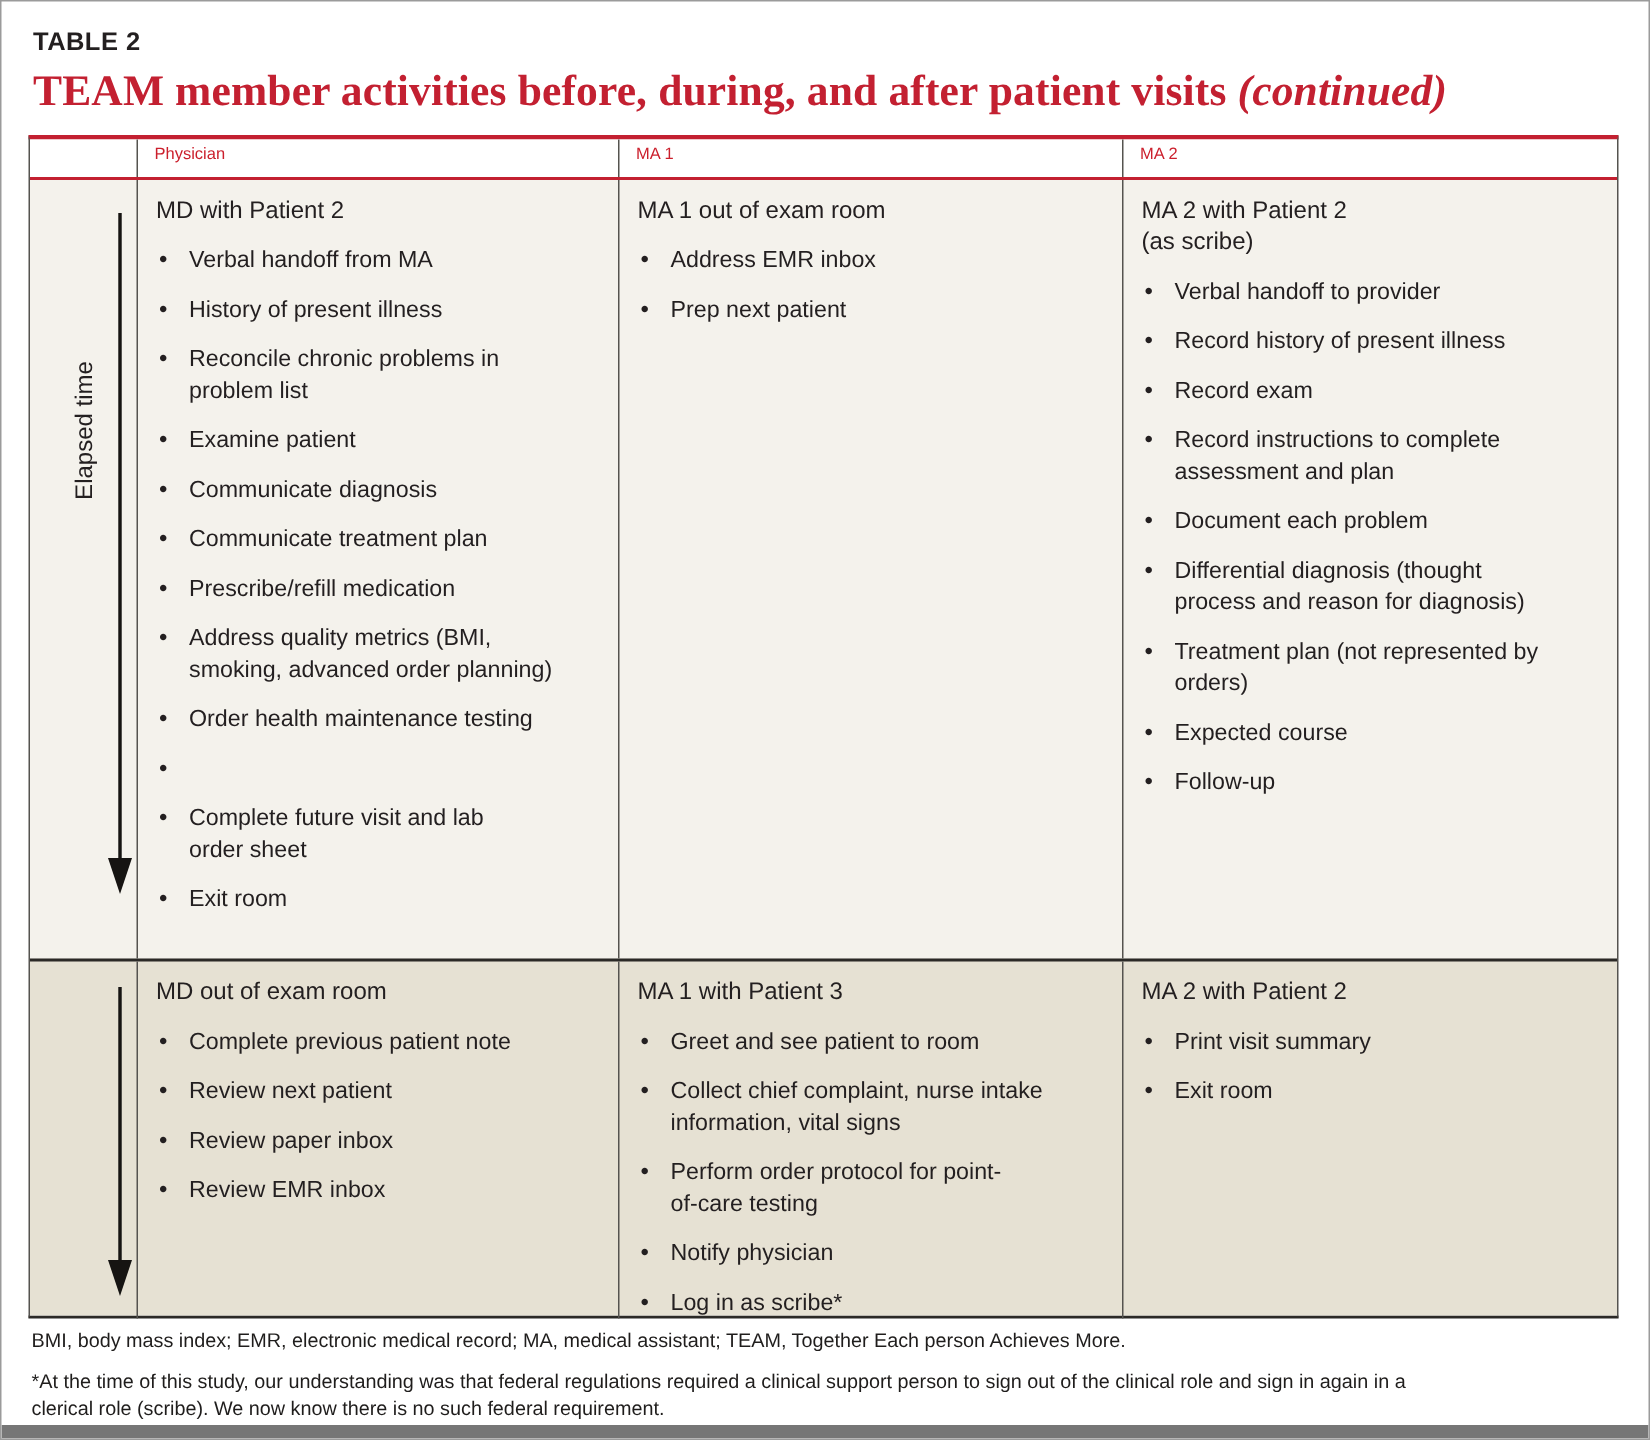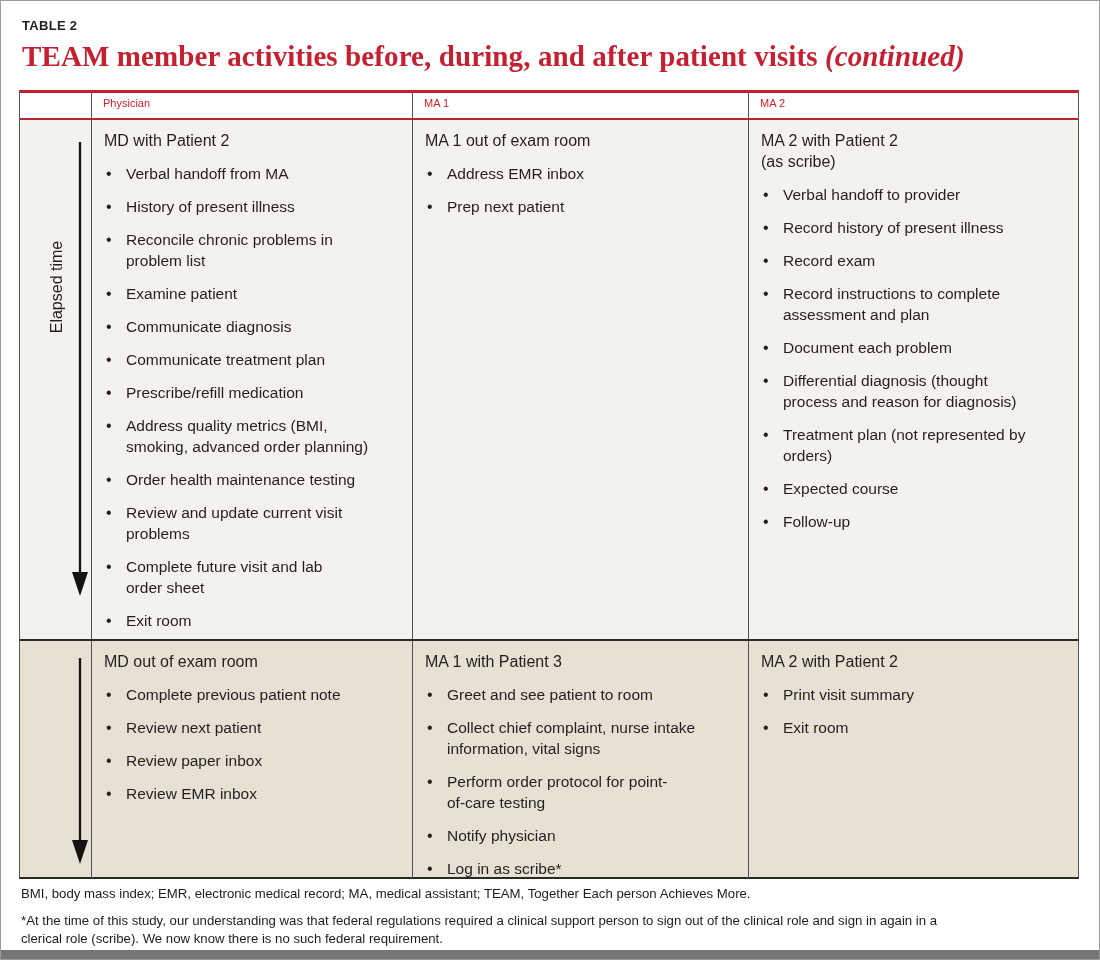--- a/index.html
+++ b/index.html
@@ -1,20 +1,20 @@
 <!DOCTYPE html>
 <html><head>
 <meta charset="utf-8">
 <style>
   * { margin:0; padding:0; box-sizing:border-box; }
   html,body { width:1100px; height:960px; background:#ffffff; }
   body { font-family:"Liberation Sans","DejaVu Sans",sans-serif; color:#231f20; position:relative; }
   .page { position:absolute; inset:0; border:1px solid #9b9b9b; background:#fff; overflow:hidden; }
 
-  .table-label { margin:17px 0 0 21px; font-size:13px; font-weight:700; letter-spacing:0.3px; color:#231f20; }
+  .table-label { margin:17px 0 0 21px; font-size:17px; font-weight:700; letter-spacing:0.3px; color:#231f20; }
   .title { margin:7px 0 0 21px; font-family:"Liberation Serif","DejaVu Serif",serif; font-weight:600; font-size:29px; color:#c32031; letter-spacing:0.1px; }
   .title .ital { font-style:italic; }
 
   .team-table { position:absolute; left:18px; top:89px; width:1060px;
     border-top:3px solid #c32031; border-bottom:2px solid #2b2926;
     border-left:1.5px solid #55534f; border-right:1.5px solid #55534f; }
   .grid-row { display:grid; grid-template-columns:71px 321px 336px 330.5px; }
   .hdr-row { height:27px; background:#ffffff; border-bottom:2px solid #c32031; }
   .hcell { font-size:11px; color:#cb1f2c; padding:4px 0 0 11px; }
   .c1,.c2,.c3 { border-left:1.5px solid #55534f; }
@@ -103,22 +103,20 @@
               <span class="dot">•</span>
               <span class="btxt">Address quality metrics (BMI,
 smoking, advanced order planning)</span>
             </li>
             <li class="bullet-item">
               <span class="dot">•</span>
               <span class="btxt">Order health maintenance testing</span>
             </li>
             <li class="bullet-item">
               <span class="dot">•</span>
-              <span class="btxt">Review and update current visit
-problems</span>
             </li>
             <li class="bullet-item">
               <span class="dot">•</span>
               <span class="btxt">Complete future visit and lab
 order sheet</span>
             </li>
             <li class="bullet-item">
               <span class="dot">•</span>
               <span class="btxt">Exit room</span>
             </li>

